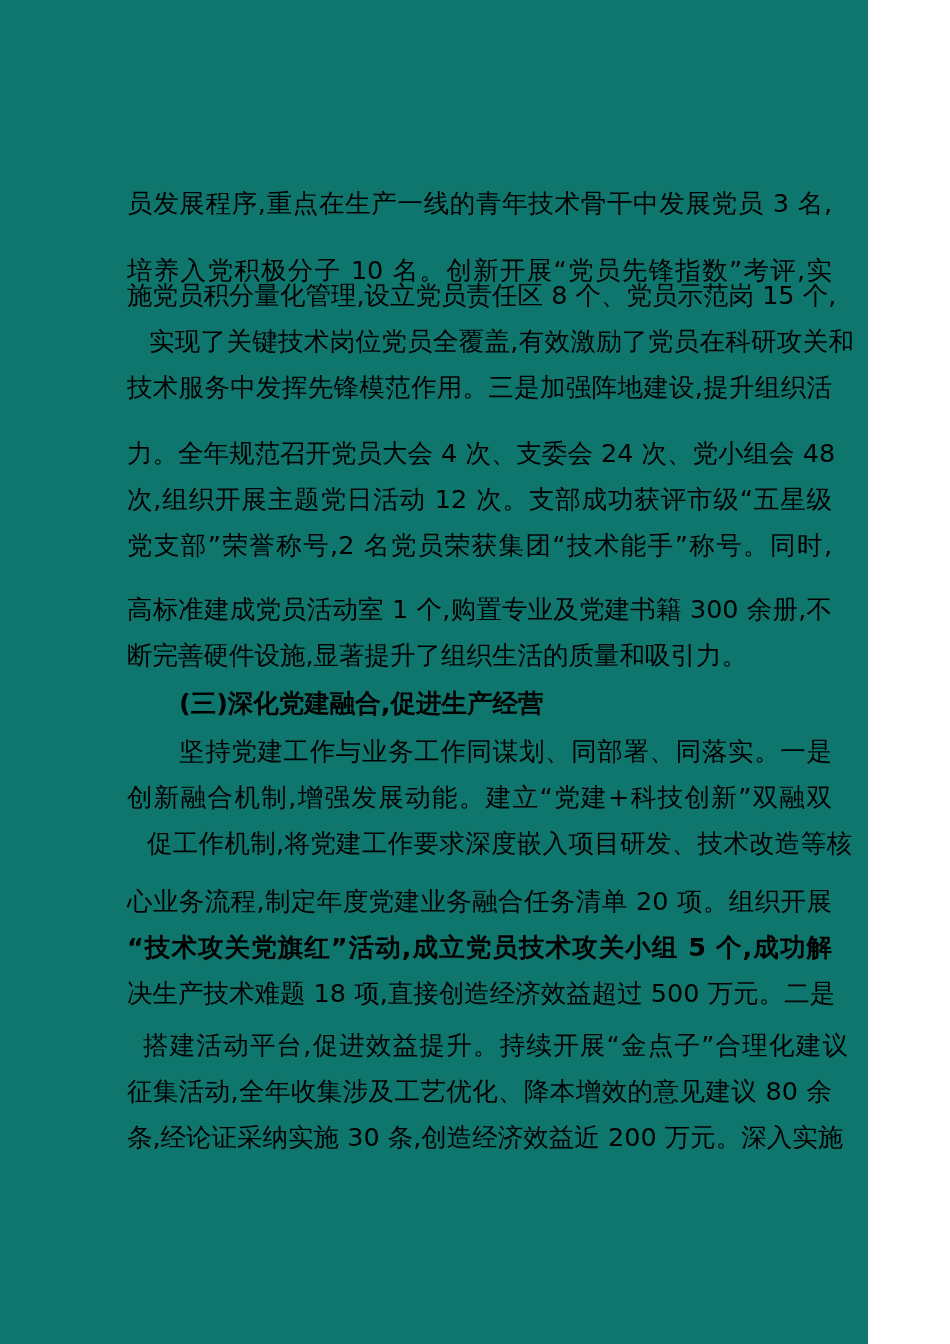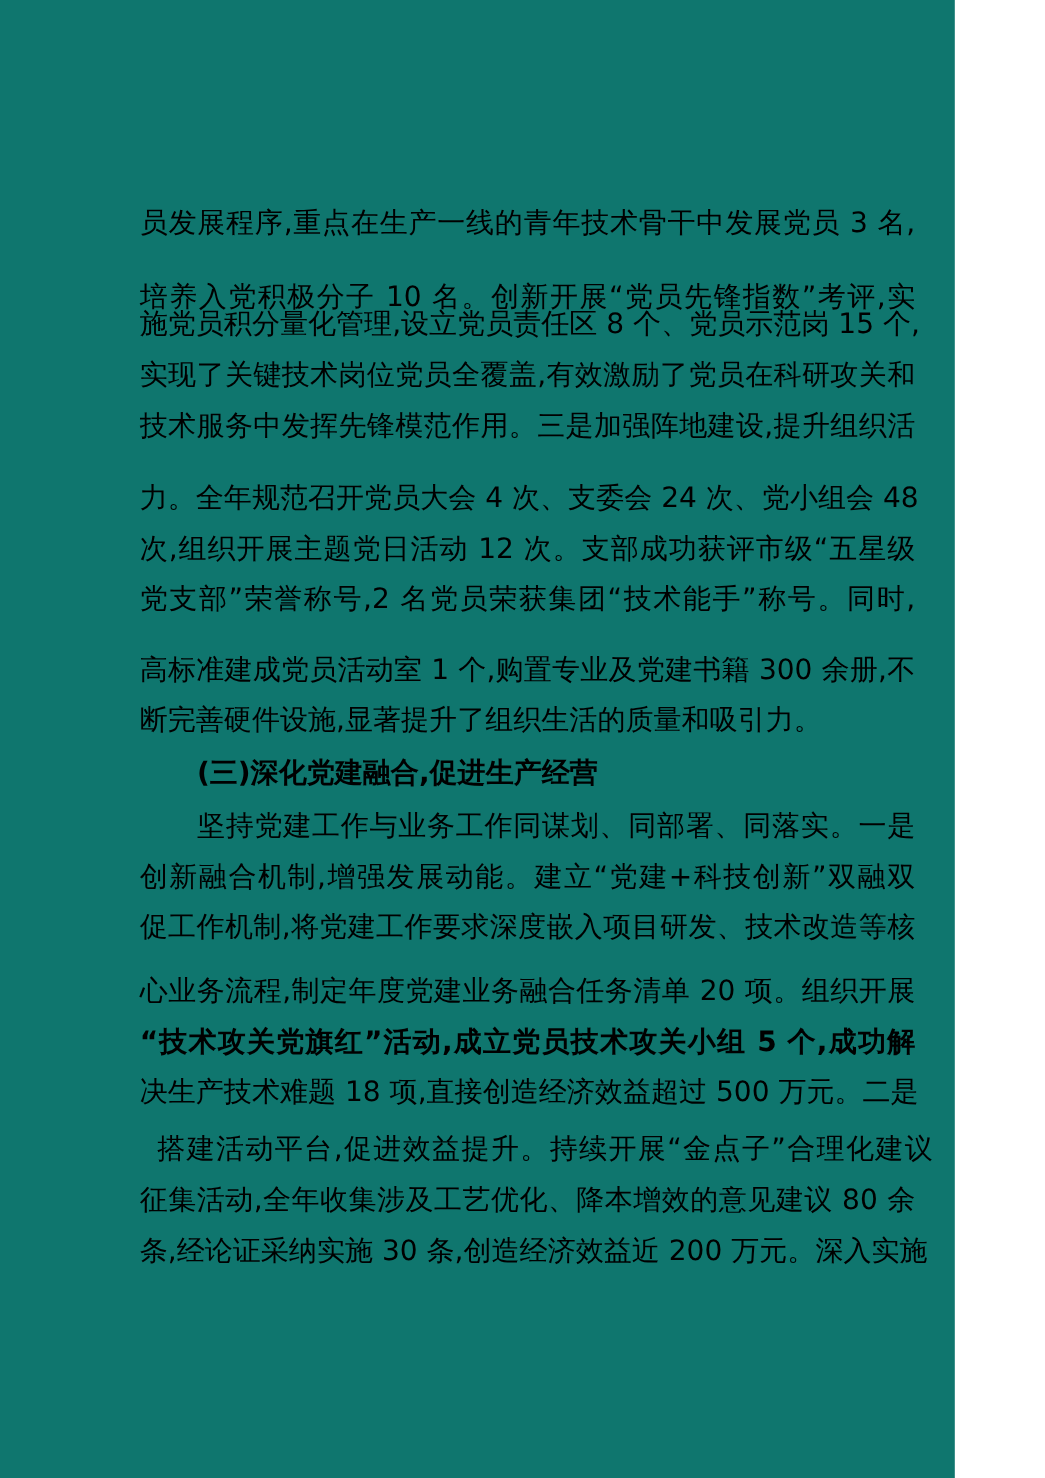--- a/index.html
+++ b/index.html
@@ -51,33 +51,33 @@
     }
   </style>
 </head>
 <body>
 
 <div class="page">
 
   <div class="line" style="top:188px;">员发展程序,重点在生产一线的青年技术骨干中发展党员 3 名,</div>
   <div class="line" style="top:234px;margin-top:21px;">培养入党积极分子 10 名。创新开展“党员先锋指数”考评,实</div>
   <div class="line" style="top:280px;">施党员积分量化管理,设立党员责任区 8 个、党员示范岗 15 个,</div>
-  <div class="line" style="top:326px;">实现了关键技术岗位党员全覆盖,有效激励了党员在科研攻关和</div>
+  <div class="line" style="top:326px;margin-left:22px;">实现了关键技术岗位党员全覆盖,有效激励了党员在科研攻关和</div>
   <div class="line" style="top:372px;">技术服务中发挥先锋模范作用。三是加强阵地建设,提升组织活</div>
   <div class="line" style="top:438px;">力。全年规范召开党员大会 4 次、支委会 24 次、党小组会 48</div>
   <div class="line" style="top:484px;">次,组织开展主题党日活动 12 次。支部成功获评市级“五星级</div>
   <div class="line" style="top:530px;">党支部”荣誉称号,2 名党员荣获集团“技术能手”称号。同时,</div>
   <div class="line" style="top:594px;">高标准建成党员活动室 1 个,购置专业及党建书籍 300 余册,不</div>
   <div class="line last" style="top:640px;">断完善硬件设施,显著提升了组织生活的质量和吸引力。</div>
 
   <div class="heading" style="top:688px;">(三)深化党建融合,促进生产经营</div>
 
   <div class="line" style="top:782px;">创新融合机制,增强发展动能。建立“党建+科技创新”双融双</div>
   <div class="line indent" style="top:736px;">坚持党建工作与业务工作同谋划、同部署、同落实。一是</div>
-  <div class="line" style="top:828px;">促工作机制,将党建工作要求深度嵌入项目研发、技术改造等核</div>
+  <div class="line" style="top:828px;margin-left:20px;">促工作机制,将党建工作要求深度嵌入项目研发、技术改造等核</div>
   <div class="line" style="top:886px;">心业务流程,制定年度党建业务融合任务清单 20 项。组织开展</div>
   <div class="line" style="top:932px;font-weight:bold;">“技术攻关党旗红”活动,成立党员技术攻关小组 5 个,成功解</div>
   <div class="line" style="top:978px;">决生产技术难题 18 项,直接创造经济效益超过 500 万元。二是</div>
   <div class="line" style="top:1030px;margin-left:16px;">搭建活动平台,促进效益提升。持续开展“金点子”合理化建议</div>
   <div class="line" style="top:1076px;">征集活动,全年收集涉及工艺优化、降本增效的意见建议 80 余</div>
   <div class="line" style="top:1122px;">条,经论证采纳实施 30 条,创造经济效益近 200 万元。深入实施</div>
 
 </div>
 
 </body></html>

